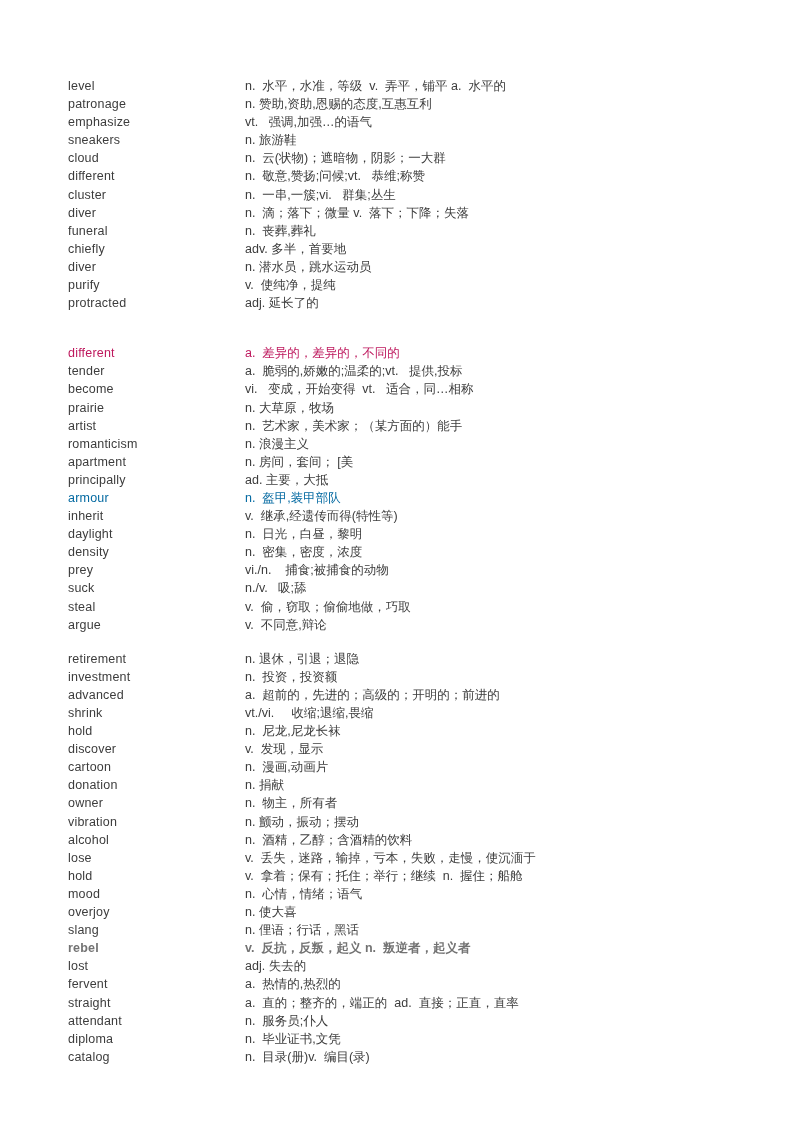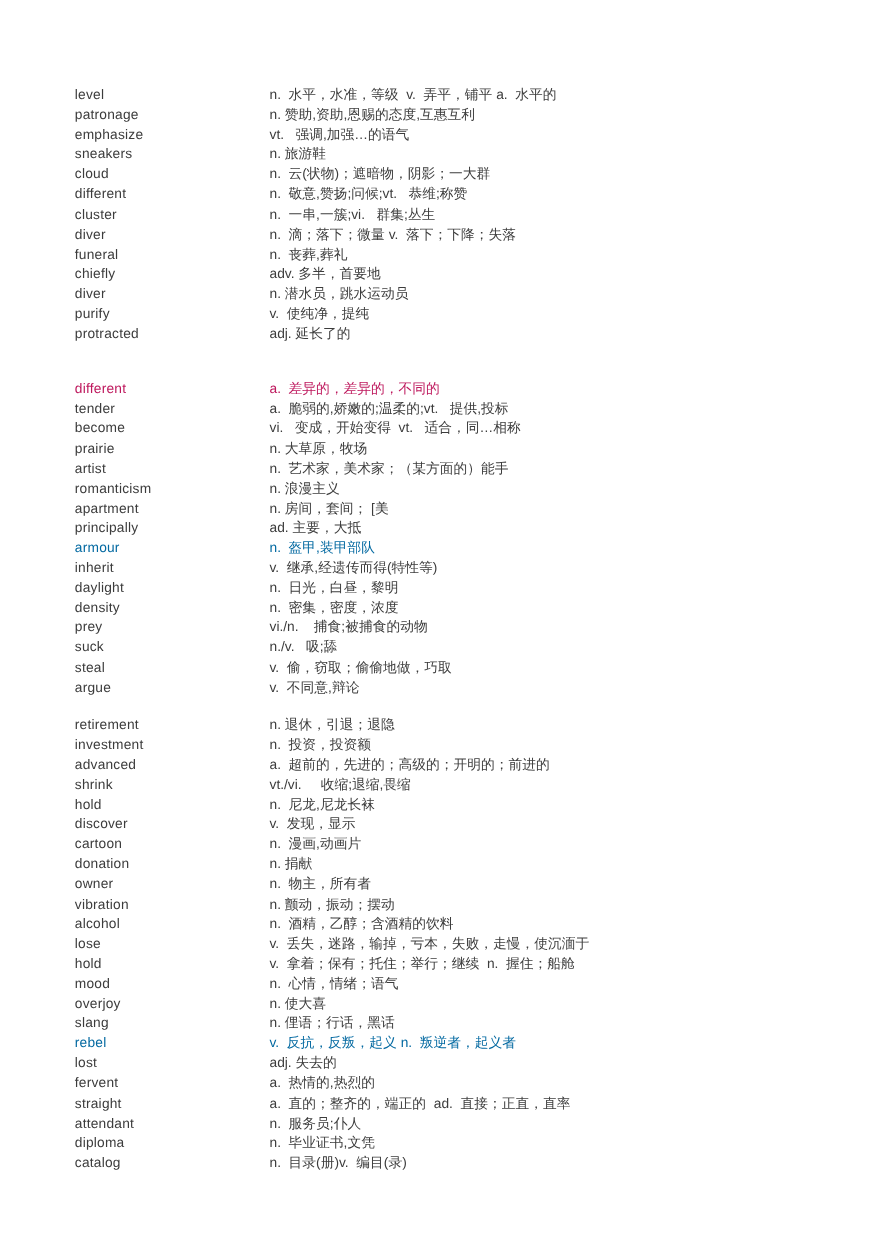--- a/index.html
+++ b/index.html
@@ -263,21 +263,21 @@
   <div class="row" style="color: rgb(60, 60, 60);">
     <span class="word">overjoy</span>
     <span class="def">n. 使大喜</span>
   </div>
 
   <div class="row" style="color: rgb(60, 60, 60);">
     <span class="word">slang</span>
     <span class="def">n. 俚语；行话，黑话</span>
   </div>
 
-  <div class="row" style="color: #0369a1;">
+  <div class="row" style="color: #737373; font-weight: bold;">
     <span class="word">rebel</span>
     <span class="def">v.  反抗，反叛，起义 n.  叛逆者，起义者</span>
   </div>
 
   <div class="row" style="color: rgb(60, 60, 60);">
     <span class="word">lost</span>
     <span class="def">adj. 失去的</span>
   </div>
 
   <div class="row" style="color: rgb(60, 60, 60);">

